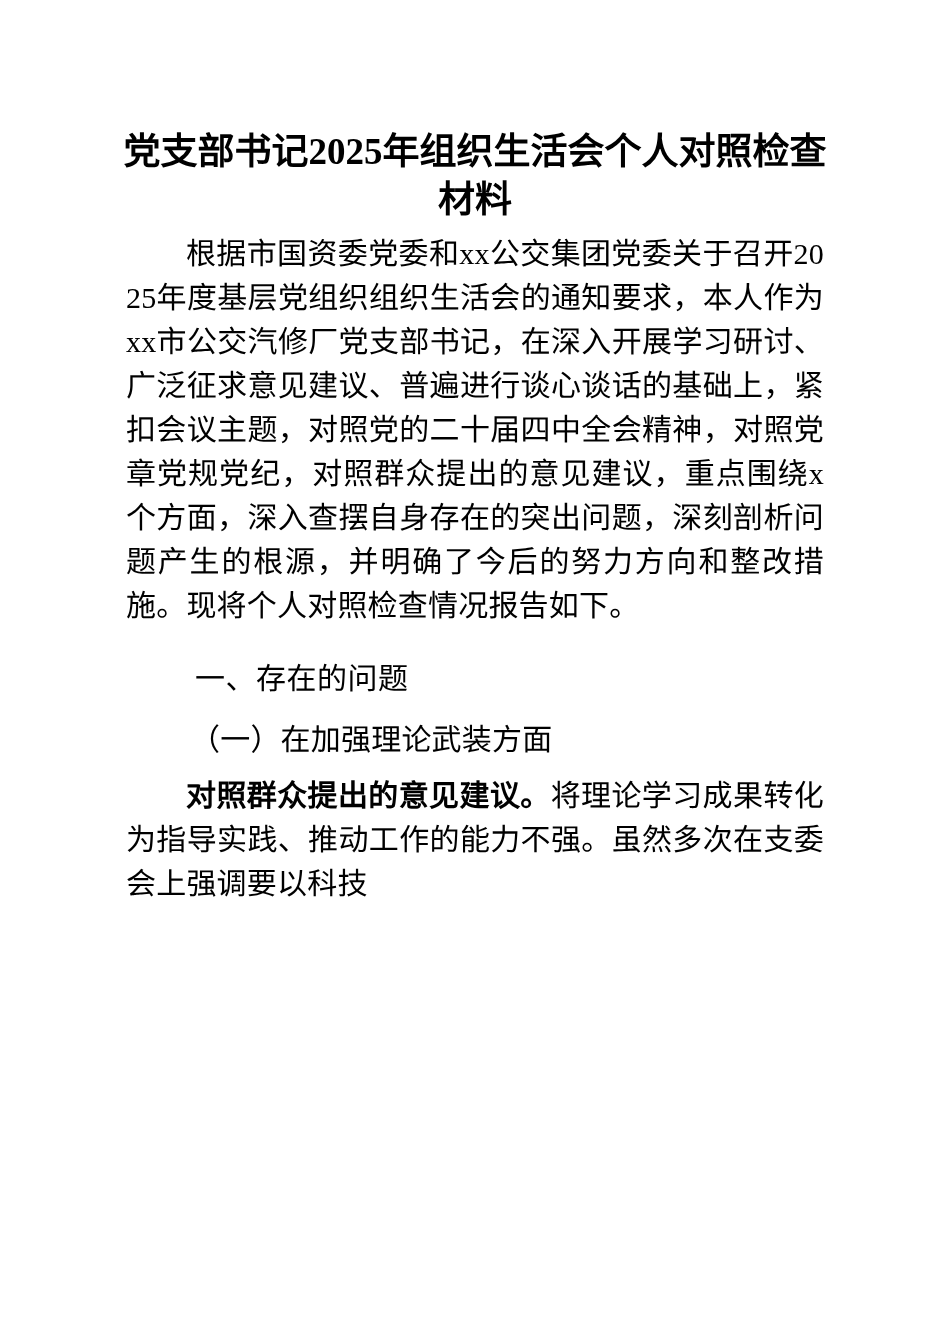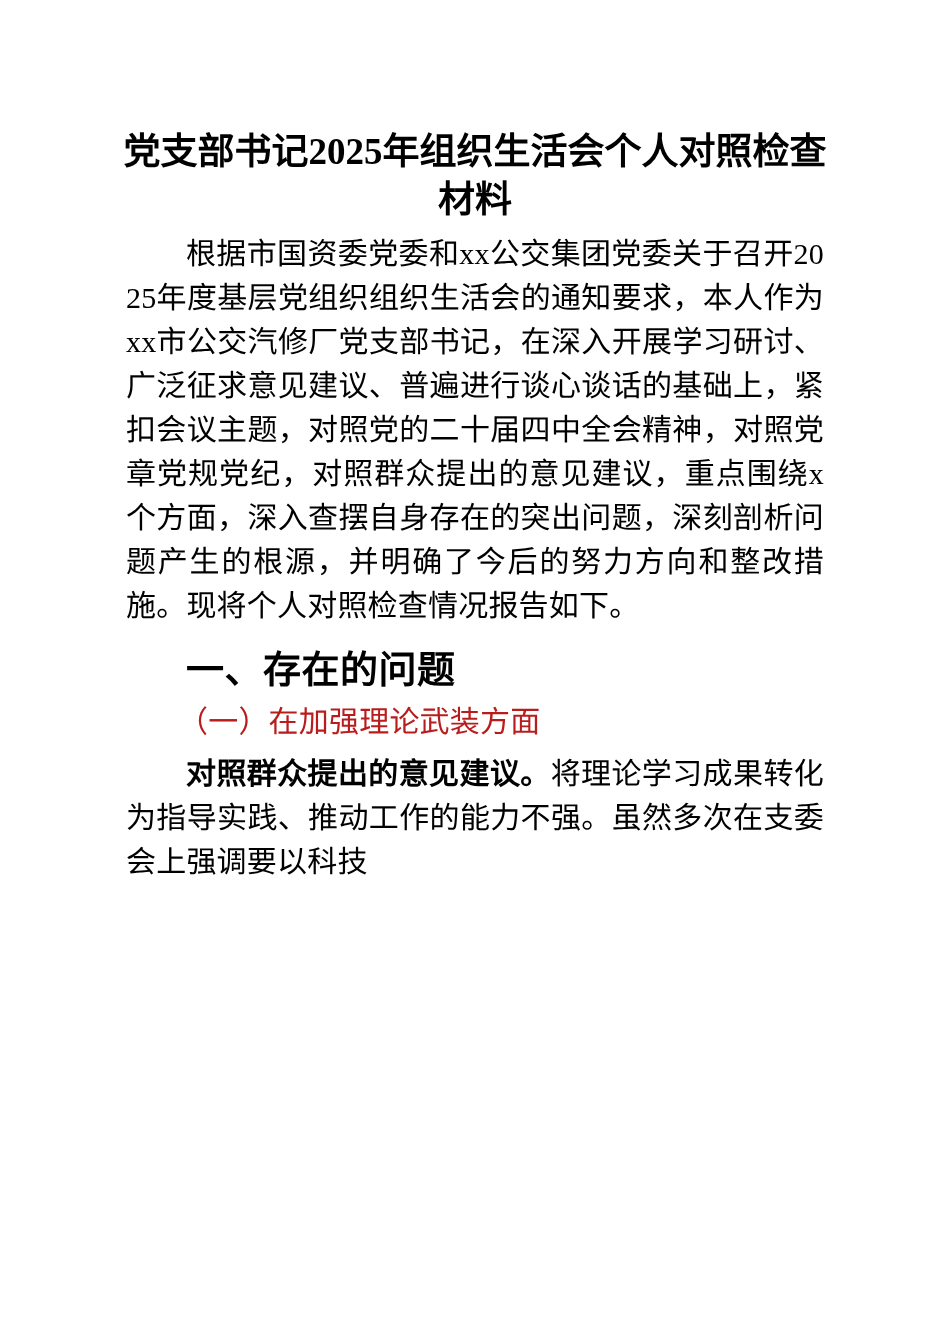--- a/index.html
+++ b/index.html
@@ -36,37 +36,37 @@
     color: #000000;
     margin: 0;
     padding-top: 128px;
     letter-spacing: 0px;
     text-rendering: optimizeLegibility;
   }
 
   
   .section-heading {
     font-family: "Liberation Sans", "DejaVu Sans", sans-serif;
-    font-weight: bold;
-    font-size: 38px;
+    font-weight: normal;
+    font-size: 30px;
     line-height: 44px;
     color: #000000;
-    margin: 8px;
+    margin: 17px;
     text-indent: 60px;
     letter-spacing: 0.5px;
   }
 
   
   .sub-heading {
     font-family: "Liberation Serif", "DejaVu Serif", serif;
     font-weight: normal;
     font-size: 30px;
     line-height: 44px;
-    color: #b91c1c;
-    margin: 0;
+    color: #000000;
+    margin: 12px;
     text-indent: 60px;
     letter-spacing: 0.2px;
   }
 
   
   .body-para {
     font-family: "Liberation Serif", "DejaVu Serif", serif;
     font-weight: normal;
     font-size: 30px;
     line-height: 44px;

